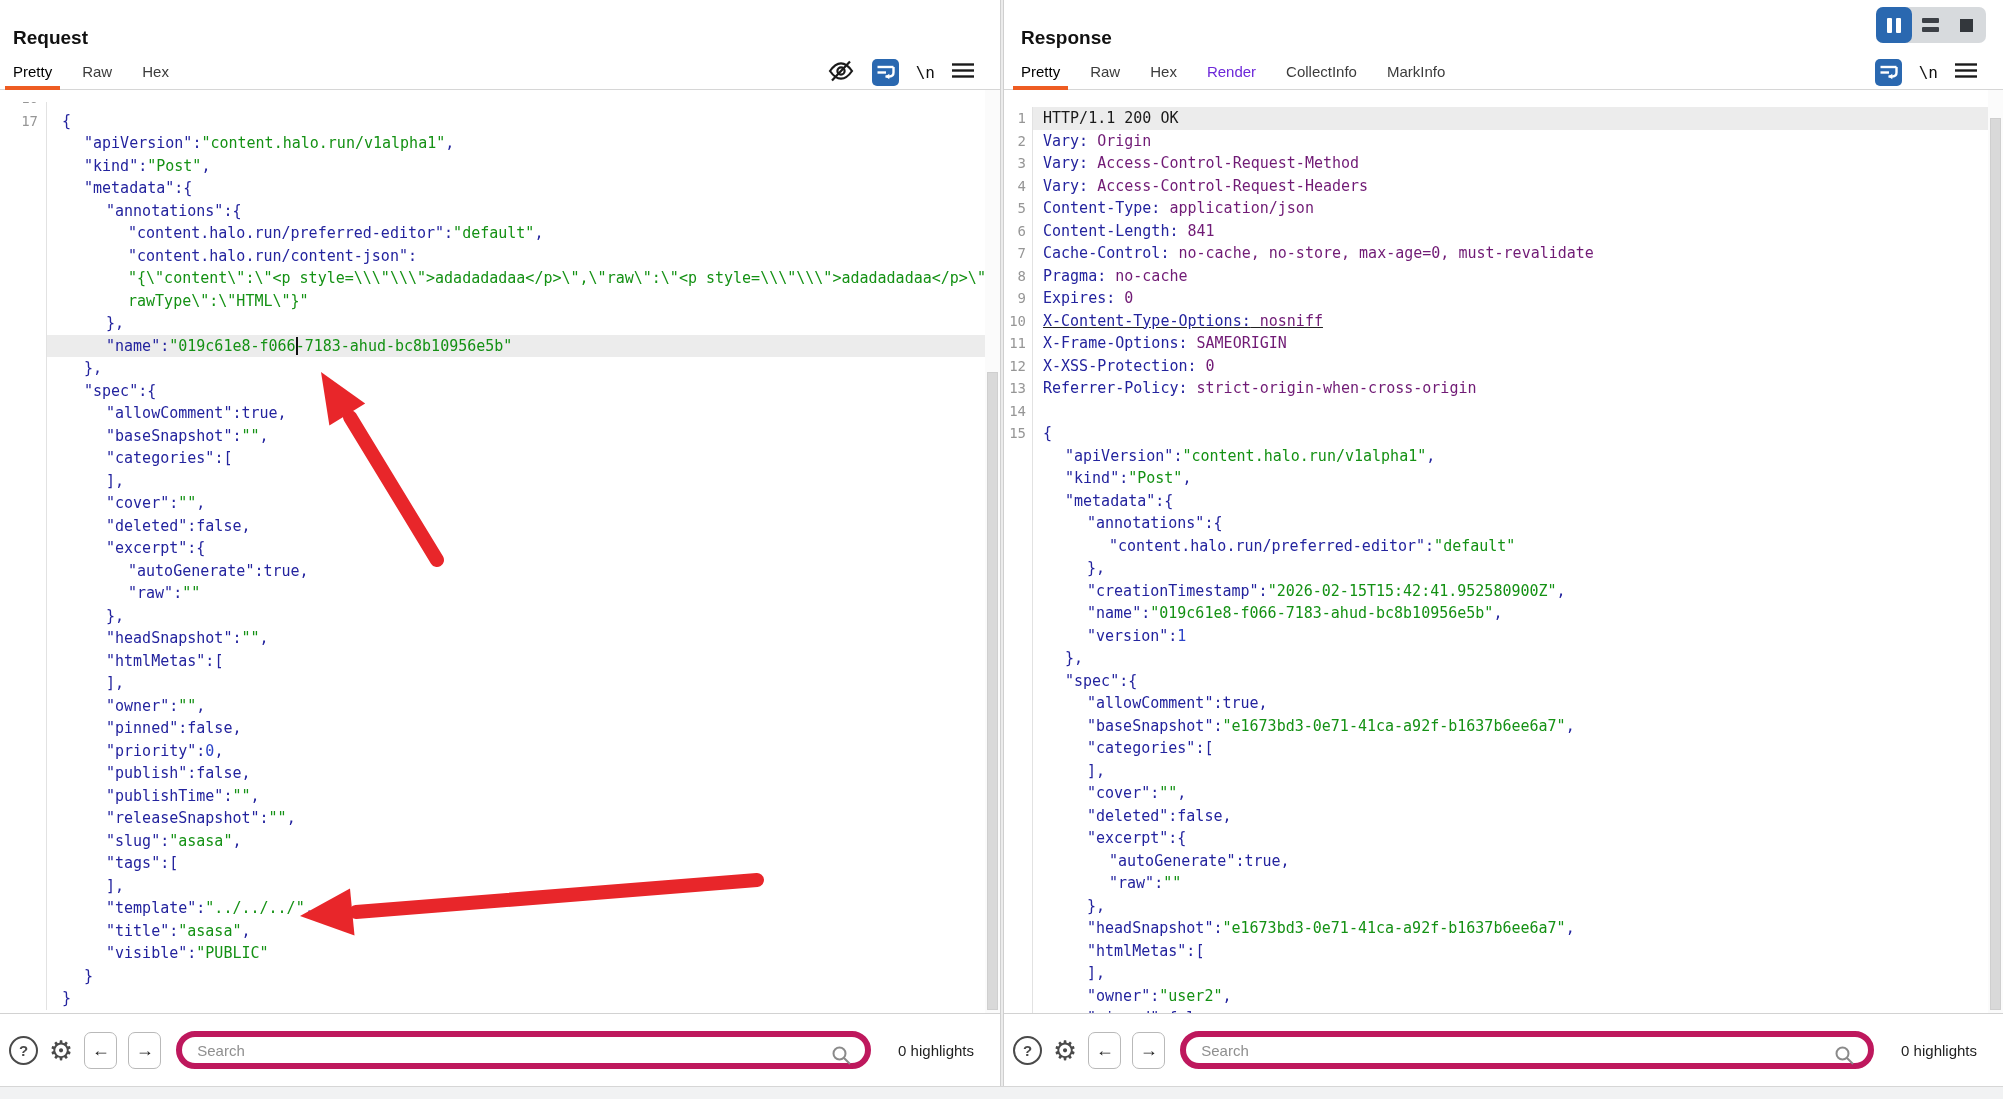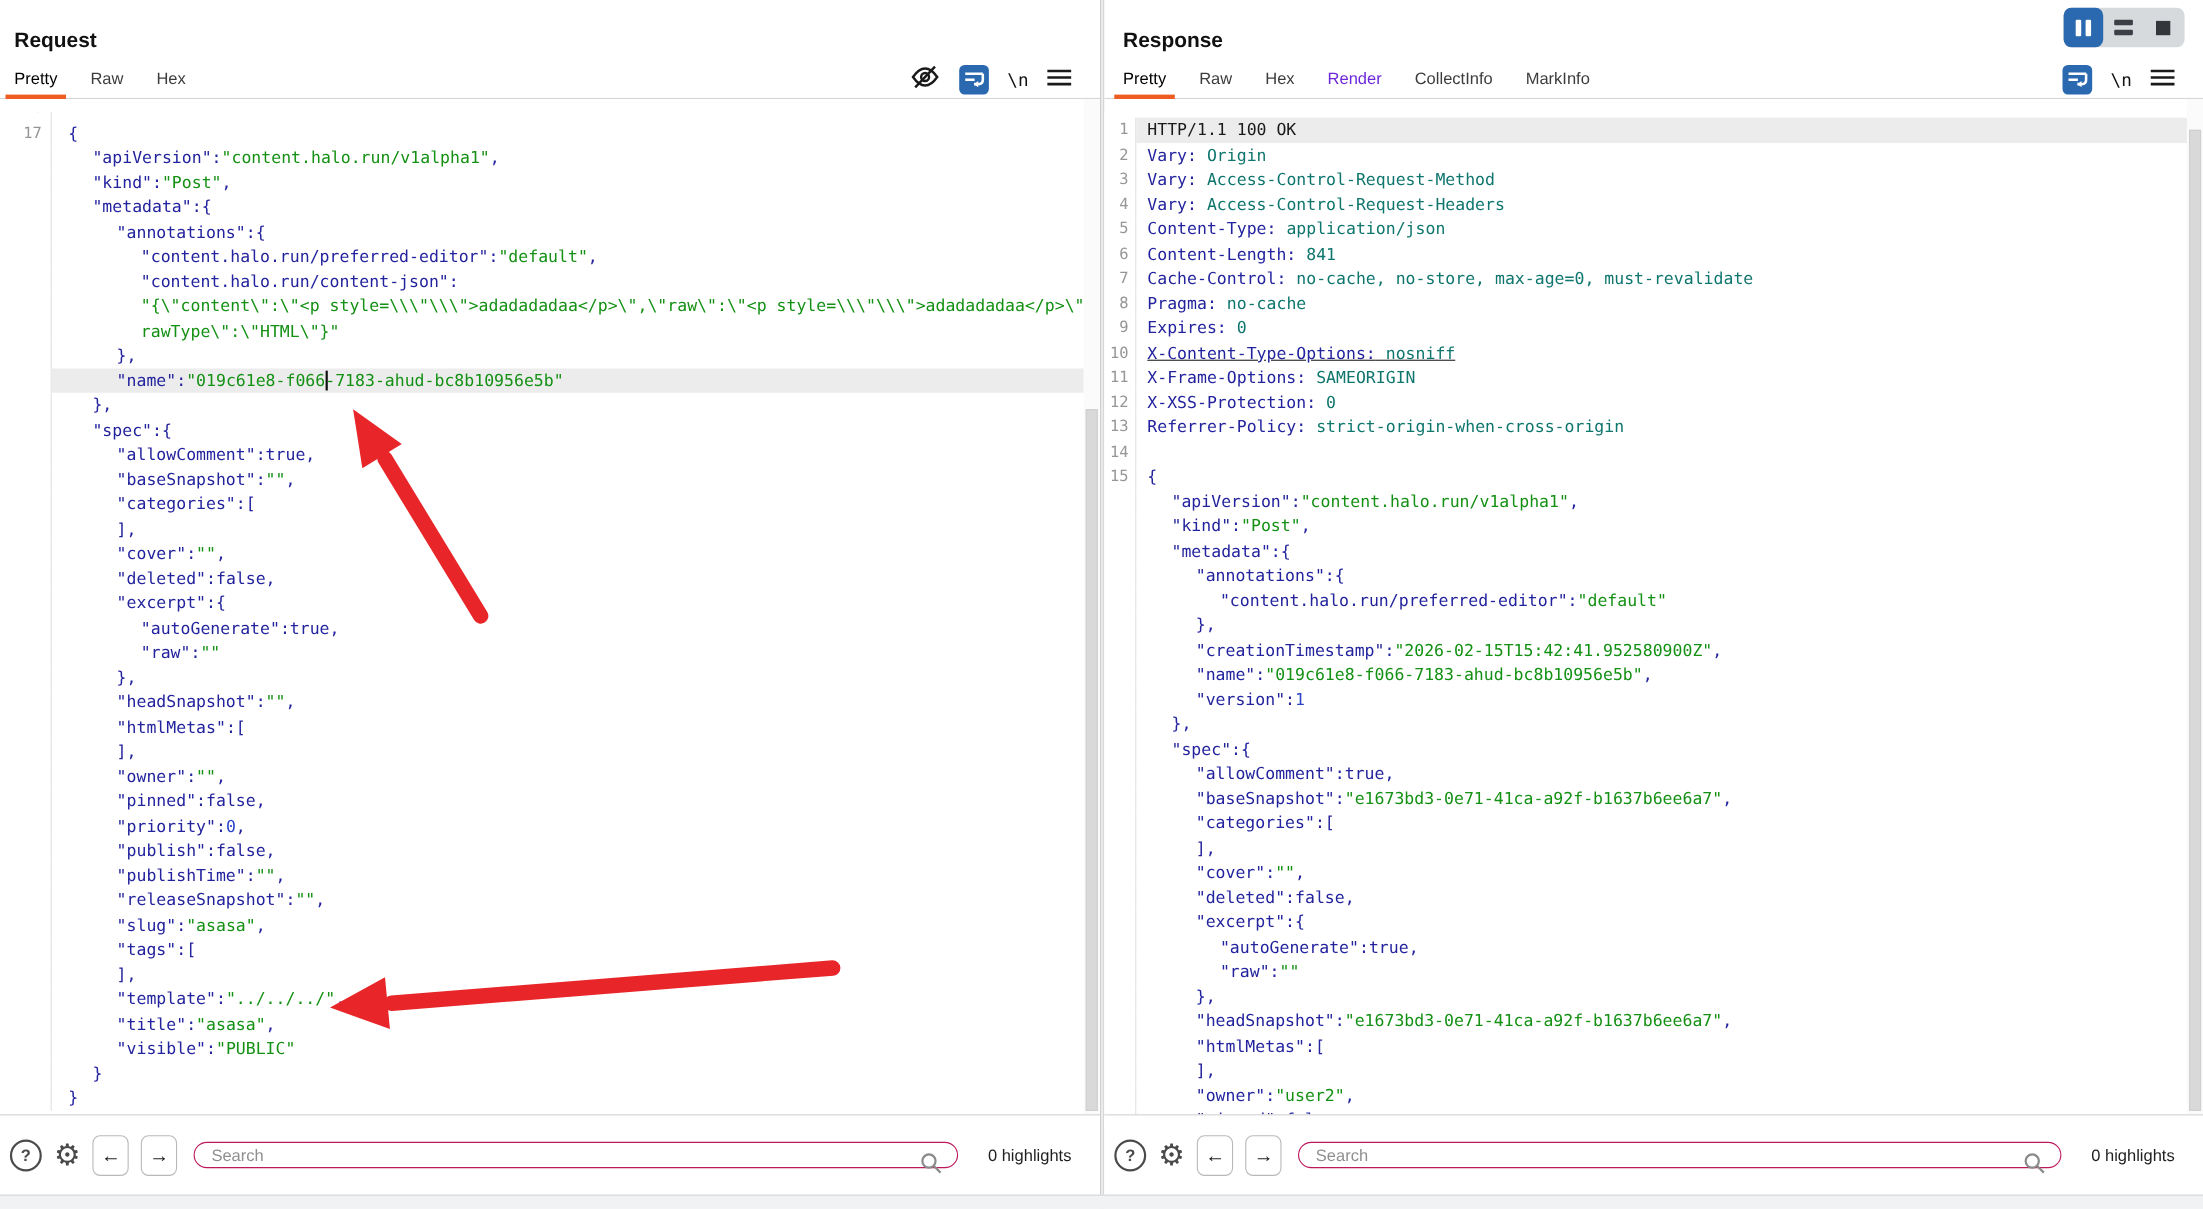--- a/index.html
+++ b/index.html
@@ -23,35 +23,35 @@
           font-family:"DejaVu Sans Mono",monospace;font-size:15px;margin-top:12px;}
   #req-lines{margin-top:-15px;}
   #res-lines{margin-top:5px;}
   .line{display:flex;height:22.5px;line-height:22.5px;white-space:pre;}
   .ln{flex:none;text-align:right;color:#969696;font-size:14px;border-right:1px solid #e2e2e2;}
   #req-lines .ln{width:38px;padding-right:8px;}
   #res-lines .ln{width:22px;padding-right:6px;}
   .code{flex:1;position:relative;color:#222;}
   .line.hl .code{background:#ececec;}
   .tk-key{color:#23239e;} .tk-str{color:#149114;} .tk-num{color:#2b43c8;}
-  .tk-bool{color:#23239e;} .tk-punc{color:#23239e;} .tk-val{color:#0f766e;} .tk-plain{color:#1a1a1a;}
+  .tk-bool{color:#23239e;} .tk-punc{color:#23239e;} .tk-val{color:#701a75;} .tk-plain{color:#1a1a1a;}
   .caret{position:absolute;top:2px;width:2px;height:18px;background:#111;}
   .vscroll{position:absolute;top:90px;right:0;width:15px;height:923px;background:#fbfbfb;}
   .vthumb{position:absolute;left:2px;right:2px;background:#d9d9d9;border:1px solid #cfcfcf;box-sizing:border-box;}
   #req-thumb{top:282px;height:638px;}
   #res-thumb{top:28px;height:892px;}
   
   .findbar{position:absolute;left:0;right:0;top:1013px;height:73px;border-top:1px solid #d2d2d2;
            display:flex;align-items:center;padding:0 26px 0 9px;gap:11px;box-sizing:border-box;background:#fff;}
   .help-icon{width:25px;height:25px;border:2px solid #4a4a4a;border-radius:50%;color:#4a4a4a;
              font-size:15px;font-weight:bold;display:flex;align-items:center;justify-content:center;flex:none;}
   .gear-icon{font-family:"DejaVu Sans",sans-serif;font-size:27px;color:#4a4a4a;line-height:27px;flex:none;}
   .nav-btn{width:31px;height:35px;border:1px solid #b9b9b9;border-radius:7px;background:#fff;
            display:flex;align-items:center;justify-content:center;font-size:18px;color:#222;flex:none;}
-  .search-box{flex:1;position:relative;height:24px;border:1px solid #be185d;border-radius:19px;margin-left:4px;box-sizing:border-box;}
+  .search-box{flex:1;position:relative;height:38px;border:6px solid #be185d;border-radius:19px;margin-left:4px;box-sizing:border-box;}
   .search-box input{position:absolute;inset:0;border:none;outline:none;background:transparent;
            border-radius:19px;padding:0 42px 0 15px;font-size:15px;font-family:"Liberation Sans",sans-serif;color:#333;}
   .search-box input::placeholder{color:#8f8f8f;}
   .mag{position:absolute;right:13px;top:8px;}
   .highlights{font-size:15px;color:#1f1f1f;margin-left:16px;white-space:nowrap;}
   
   .divider{position:absolute;left:1000px;top:0;bottom:0;width:4px;background:#ececec;border-left:1px solid #cfcfcf;border-right:1px solid #cfcfcf;box-sizing:border-box;}
   .bottom-strip{position:absolute;left:0;right:0;top:1086px;height:13px;background:#f1f2f3;border-top:1px solid #d6d6d6;box-sizing:border-box;}
   .layout-toggle{position:absolute;top:7px;right:17px;width:110px;height:36px;background:#d7dadd;border-radius:7px;
                  display:flex;align-items:center;padding:0;z-index:5;}
@@ -213,21 +213,21 @@
             <line x1="0" y1="2.5" x2="22" y2="2.5" stroke="#1a1a1a" stroke-width="2.4"></line>
             <line x1="0" y1="8.5" x2="22" y2="8.5" stroke="#1a1a1a" stroke-width="2.4"></line>
             <line x1="0" y1="14.5" x2="22" y2="14.5" stroke="#1a1a1a" stroke-width="2.4"></line>
           </svg>
         </span>
       </span>
     </div>
 
     <div class="editor">
       <div id="res-lines">
-          <div class="line hl"><span class="ln">1</span><span class="code" style="padding-left: 10px;"><span class="tk-plain">HTTP/1.1 100 OK</span></span></div>
+          <div class="line hl"><span class="ln">1</span><span class="code" style="padding-left: 10px;"><span class="tk-plain">HTTP/1.1 200 OK</span></span></div>
           <div class="line"><span class="ln">2</span><span class="code" style="padding-left: 10px;"><span class="tk-key">Vary:</span><span class="tk-val"> Origin</span></span></div>
           <div class="line"><span class="ln">3</span><span class="code" style="padding-left: 10px;"><span class="tk-key">Vary:</span><span class="tk-val"> Access-Control-Request-Method</span></span></div>
           <div class="line"><span class="ln">4</span><span class="code" style="padding-left: 10px;"><span class="tk-key">Vary:</span><span class="tk-val"> Access-Control-Request-Headers</span></span></div>
           <div class="line"><span class="ln">5</span><span class="code" style="padding-left: 10px;"><span class="tk-key">Content-Type:</span><span class="tk-val"> application/json</span></span></div>
           <div class="line"><span class="ln">6</span><span class="code" style="padding-left: 10px;"><span class="tk-key">Content-Length:</span><span class="tk-val"> 841</span></span></div>
           <div class="line"><span class="ln">7</span><span class="code" style="padding-left: 10px;"><span class="tk-key">Cache-Control:</span><span class="tk-val"> no-cache, no-store, max-age=0, must-revalidate</span></span></div>
           <div class="line"><span class="ln">8</span><span class="code" style="padding-left: 10px;"><span class="tk-key">Pragma:</span><span class="tk-val"> no-cache</span></span></div>
           <div class="line"><span class="ln">9</span><span class="code" style="padding-left: 10px;"><span class="tk-key">Expires:</span><span class="tk-val"> 0</span></span></div>
           <div class="line"><span class="ln">10</span><span class="code" style="padding-left: 10px; text-decoration: underline;"><span class="tk-key">X-Content-Type-Options:</span><span class="tk-val"> nosniff</span></span></div>
           <div class="line"><span class="ln">11</span><span class="code" style="padding-left: 10px;"><span class="tk-key">X-Frame-Options:</span><span class="tk-val"> SAMEORIGIN</span></span></div>

